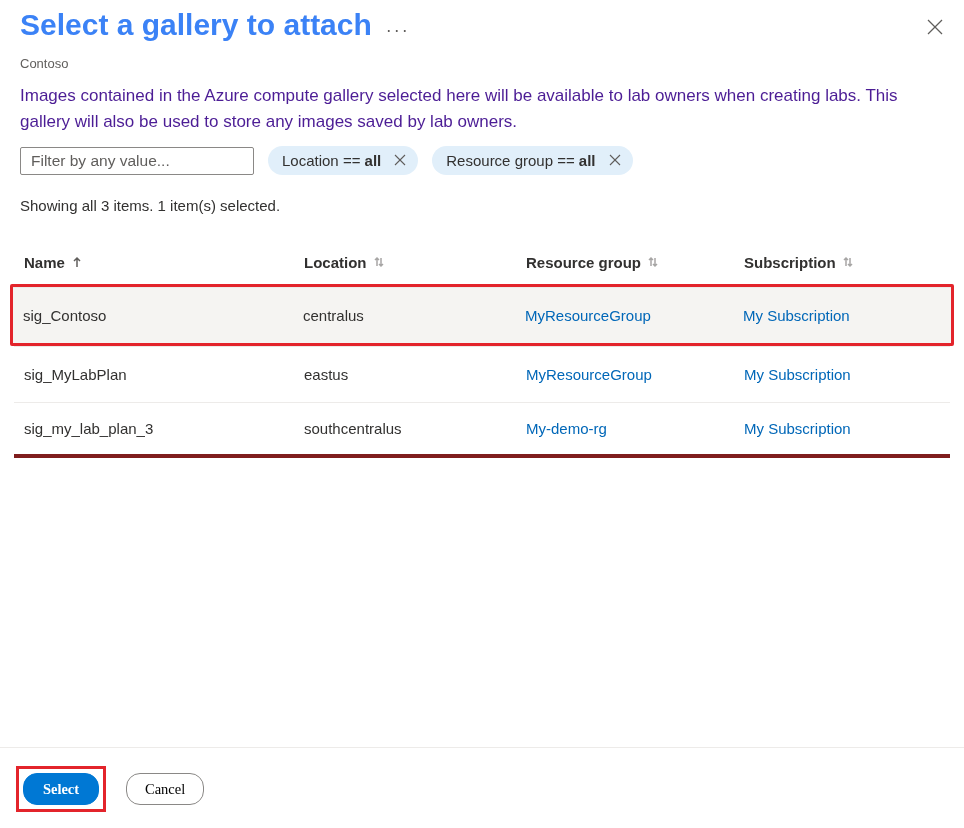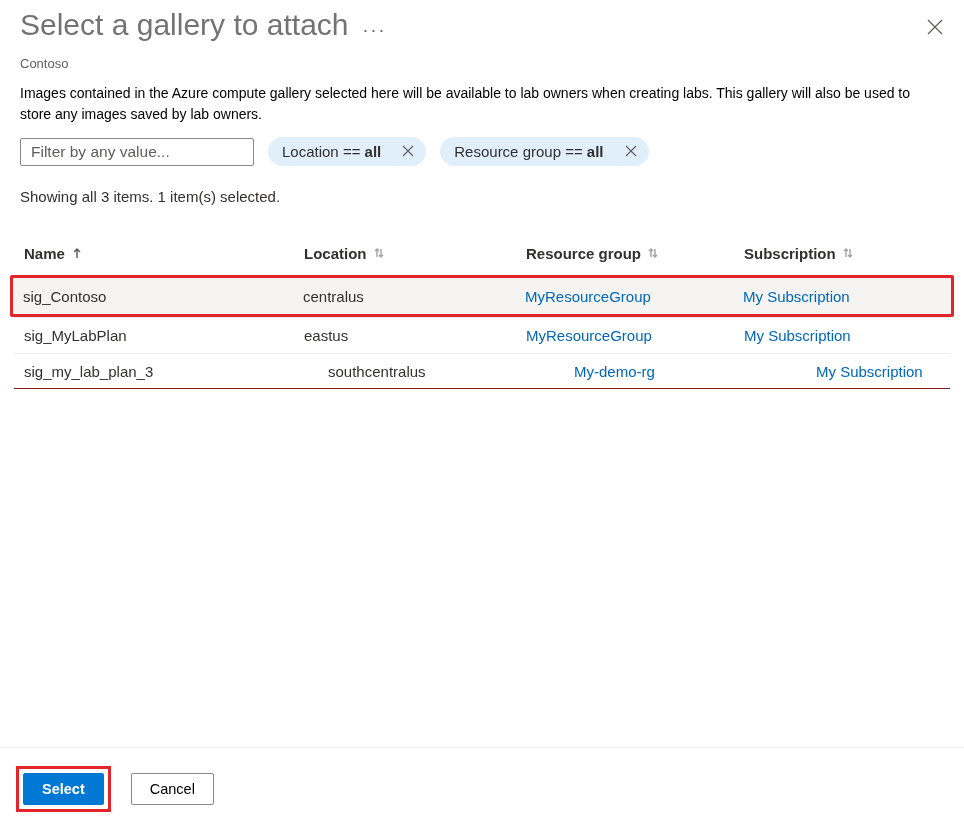--- a/index.html
+++ b/index.html
@@ -19,23 +19,23 @@
   }
   .header-row {
     display: flex;
     align-items: flex-start;
     padding: 0 20px;
   }
   .title-block { flex: 1; }
   .title-row { display: flex; align-items: center; gap: 14px; }
   .title {
     font-size: 30px;
-    font-weight: 400;
+    font-weight: 700;
     margin: 0;
-    color: #737373;
+    color: #3b82f6;
   }
   .ellipsis-btn {
     font-size: 18px;
     color: #605e5c;
     cursor: pointer;
     line-height: 1;
     padding-top: 10px;
     letter-spacing: 2px;
   }
   .close-btn {
@@ -45,22 +45,22 @@
     line-height: 1;
     padding-top: 10px;
     font-weight: 300;
   }
   .subtitle {
     font-size: 13px;
     color: #605e5c;
     margin-top: 14px;
   }
   .description {
-    font-size: 14px;
-    color: #000000;
+    font-size: 17px;
+    color: #4c1d95;
     line-height: 1.5;
     padding: 12px 20px 4px 20px;
   }
   .filters-row {
     display: flex;
     flex-wrap: wrap;
     align-items: center;
     gap: 12px 14px;
     padding: 8px 20px;
   }
@@ -75,21 +75,21 @@
   }
   .filter-input::placeholder { color: #605e5c; }
   .pill {
     display: inline-flex;
     align-items: center;
     background: #e1effa;
     color: #323130;
     border-radius: 999px;
     padding: 6px 8px 6px 14px;
     font-size: 15px;
-    gap: 17px;
+    gap: 9px;
     cursor: pointer;
   }
   .pill strong { font-weight: 600; }
   .pill-x {
     font-size: 14px;
     color: #605e5c;
     cursor: pointer;
     font-weight: 300;
     padding: 0 4px;
   }
@@ -121,25 +121,25 @@
     color: #323130;
   }
   .th { display: inline-flex; align-items: center; gap: 6px; cursor: pointer; }
   .sort-icon {
     width: 12px; height: 12px;
     display: inline-block;
     fill: none; stroke: #605e5c; stroke-width: 1.5;
   }
   .sort-icon.light { opacity: 0.55; }
   .trow {
-    height: 36px;
+    height: 56px;
     font-size: 15px;
     border-top: 1px solid #edebe9;
   }
-  .trow.last { border-bottom: 1px solid #7f1d1d; gap: 24px; }
+  .trow.last { border-bottom: 4px solid #7f1d1d; }
   .trow.selected-row { background: #f5f4f2; }
   .link { color: #0067b8; cursor: pointer; }
   .highlight-red {
     border: 3px solid #e3242b;
     border-radius: 2px;
   }
   .row-highlight-wrap {
     margin: 0 -4px;
   }
   .footer {
@@ -147,26 +147,26 @@
     padding: 18px 16px 16px 16px;
     display: flex;
     gap: 20px;
     align-items: center;
   }
   .btn {
     height: 32px;
     min-width: 76px;
     padding: 0 18px;
     font-size: 14.5px;
-    border-radius: 2px;
+    border-radius: 14px;
     cursor: pointer;
     display: inline-flex;
     align-items: center;
     justify-content: center;
-    font-family: Liberation Sans, sans-serif;
+    font-family: Liberation Serif, serif;
   }
   .btn-primary {
     background: #0078d4;
     color: #fff;
     border: 1px solid #0078d4;
     font-weight: 600;
   }
   .btn-default {
     background: #fff;
     color: #000000;

